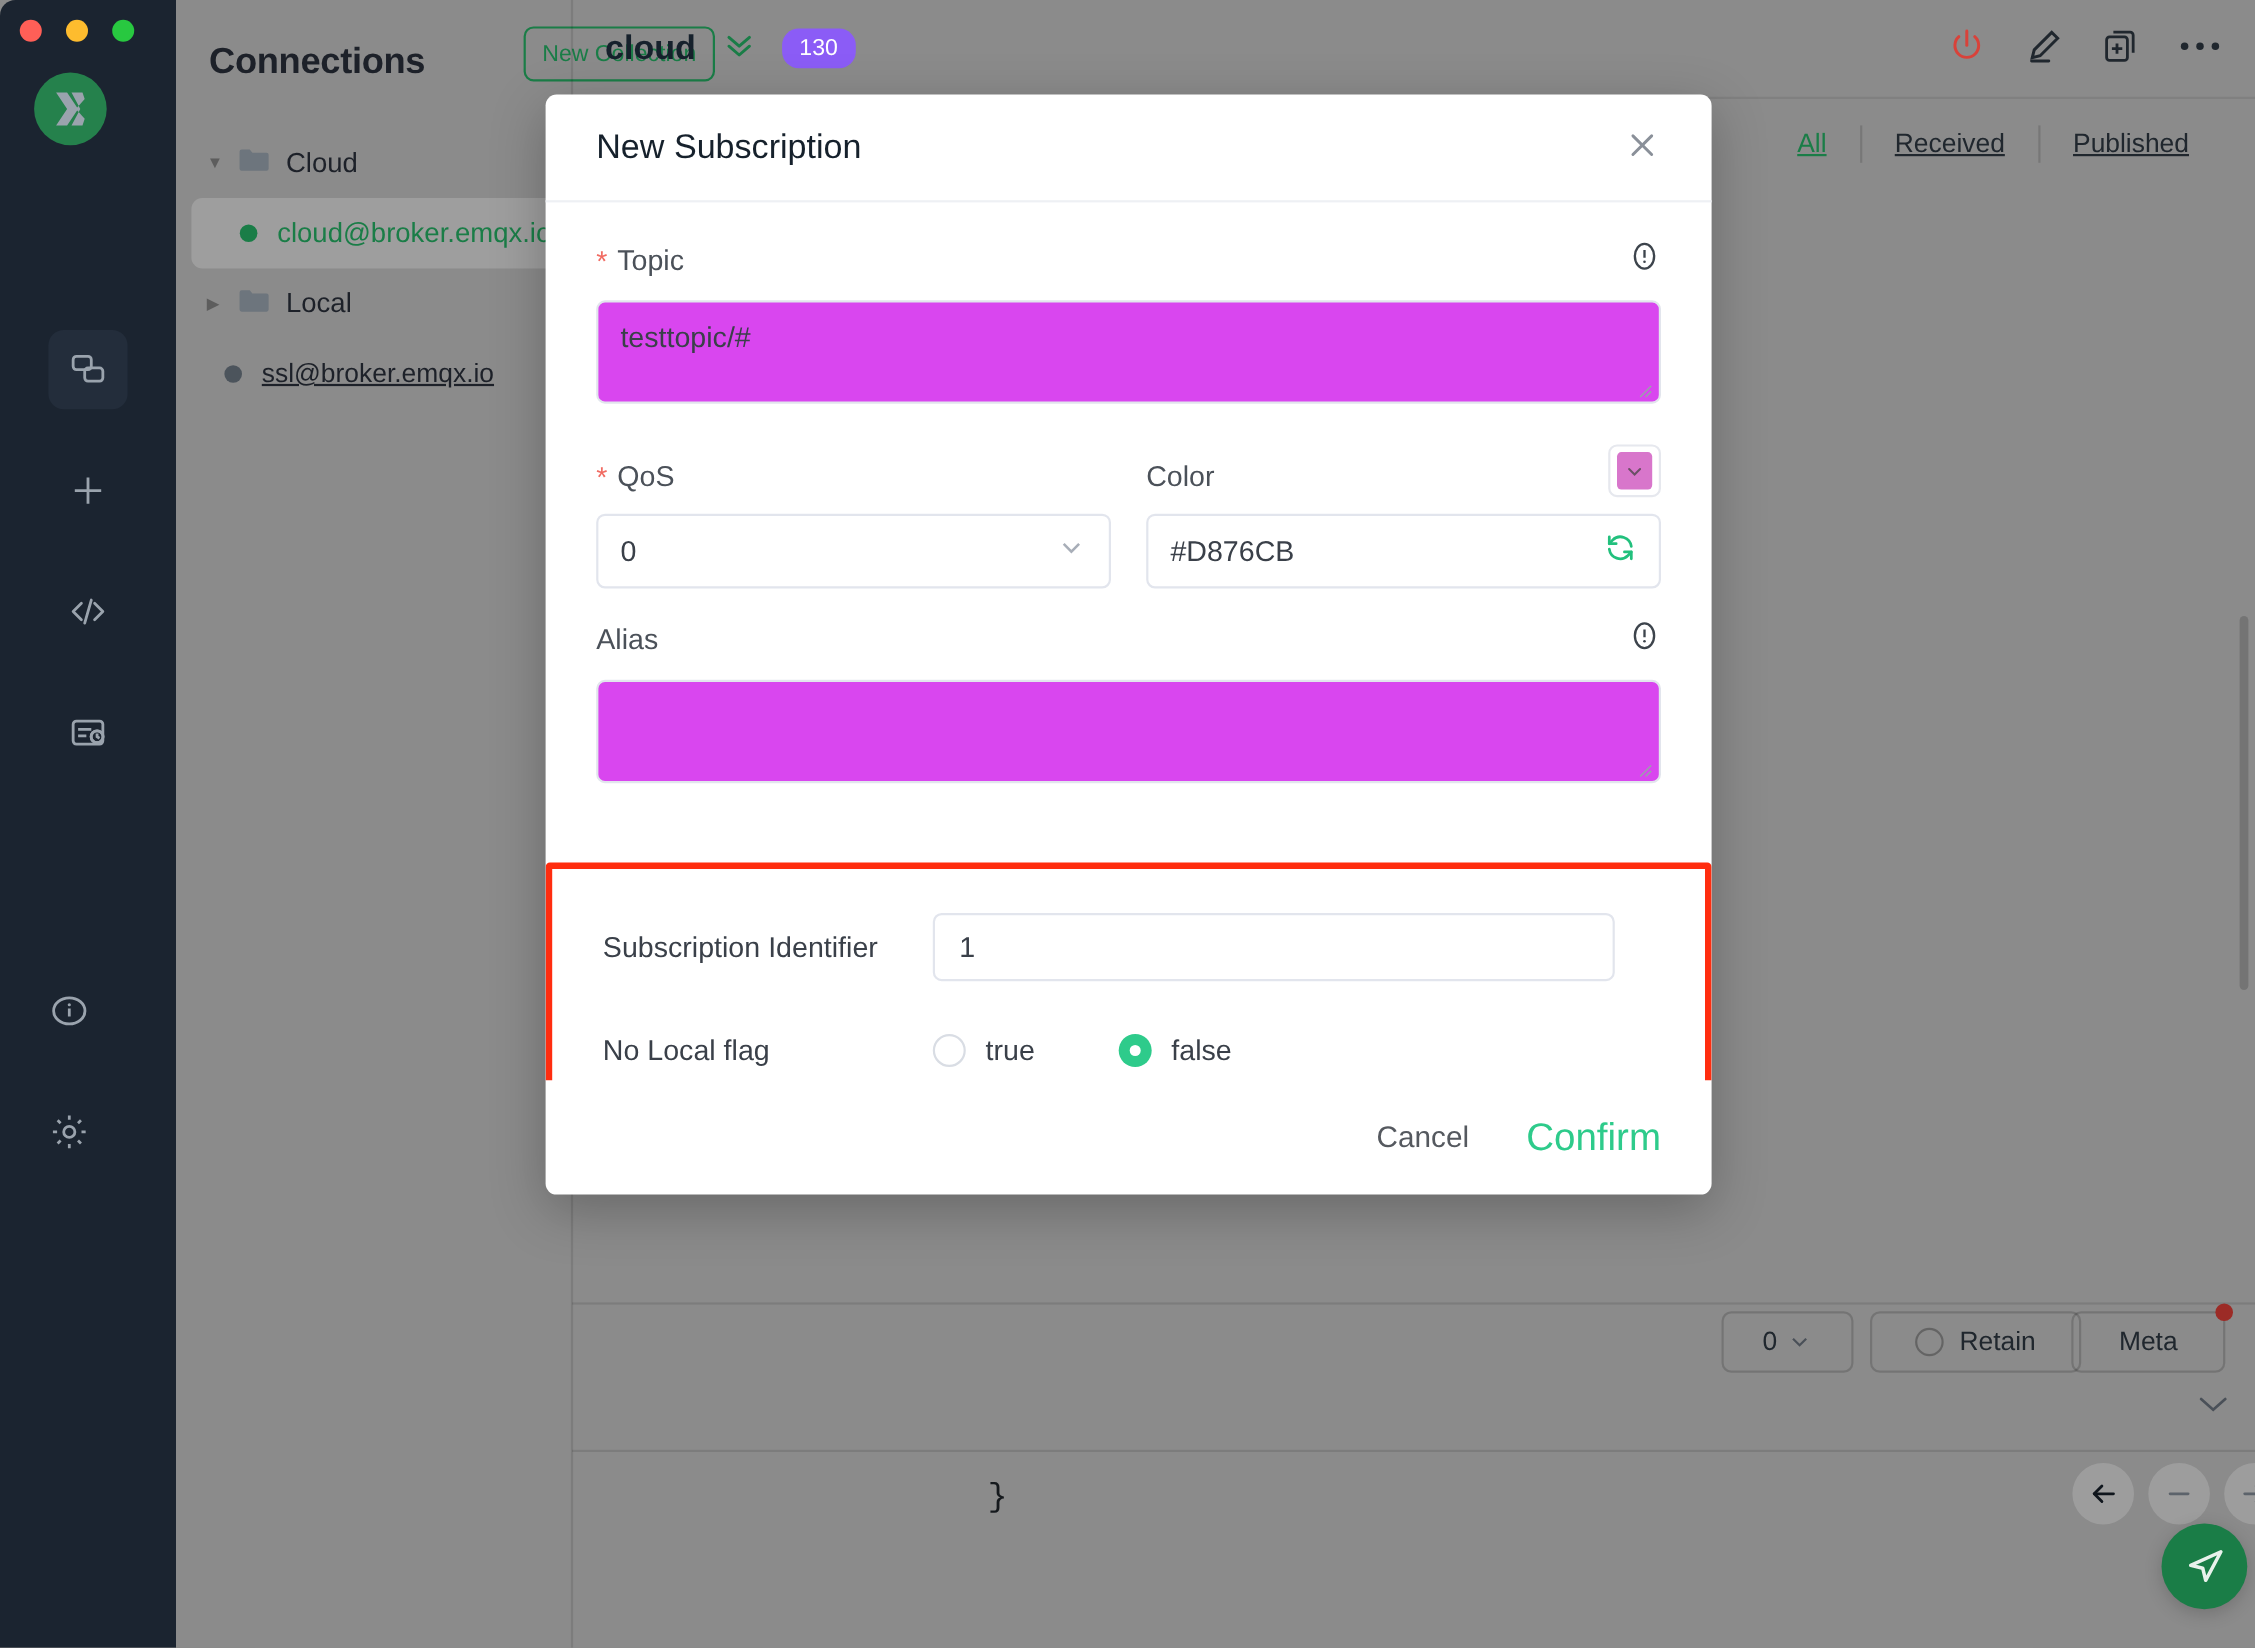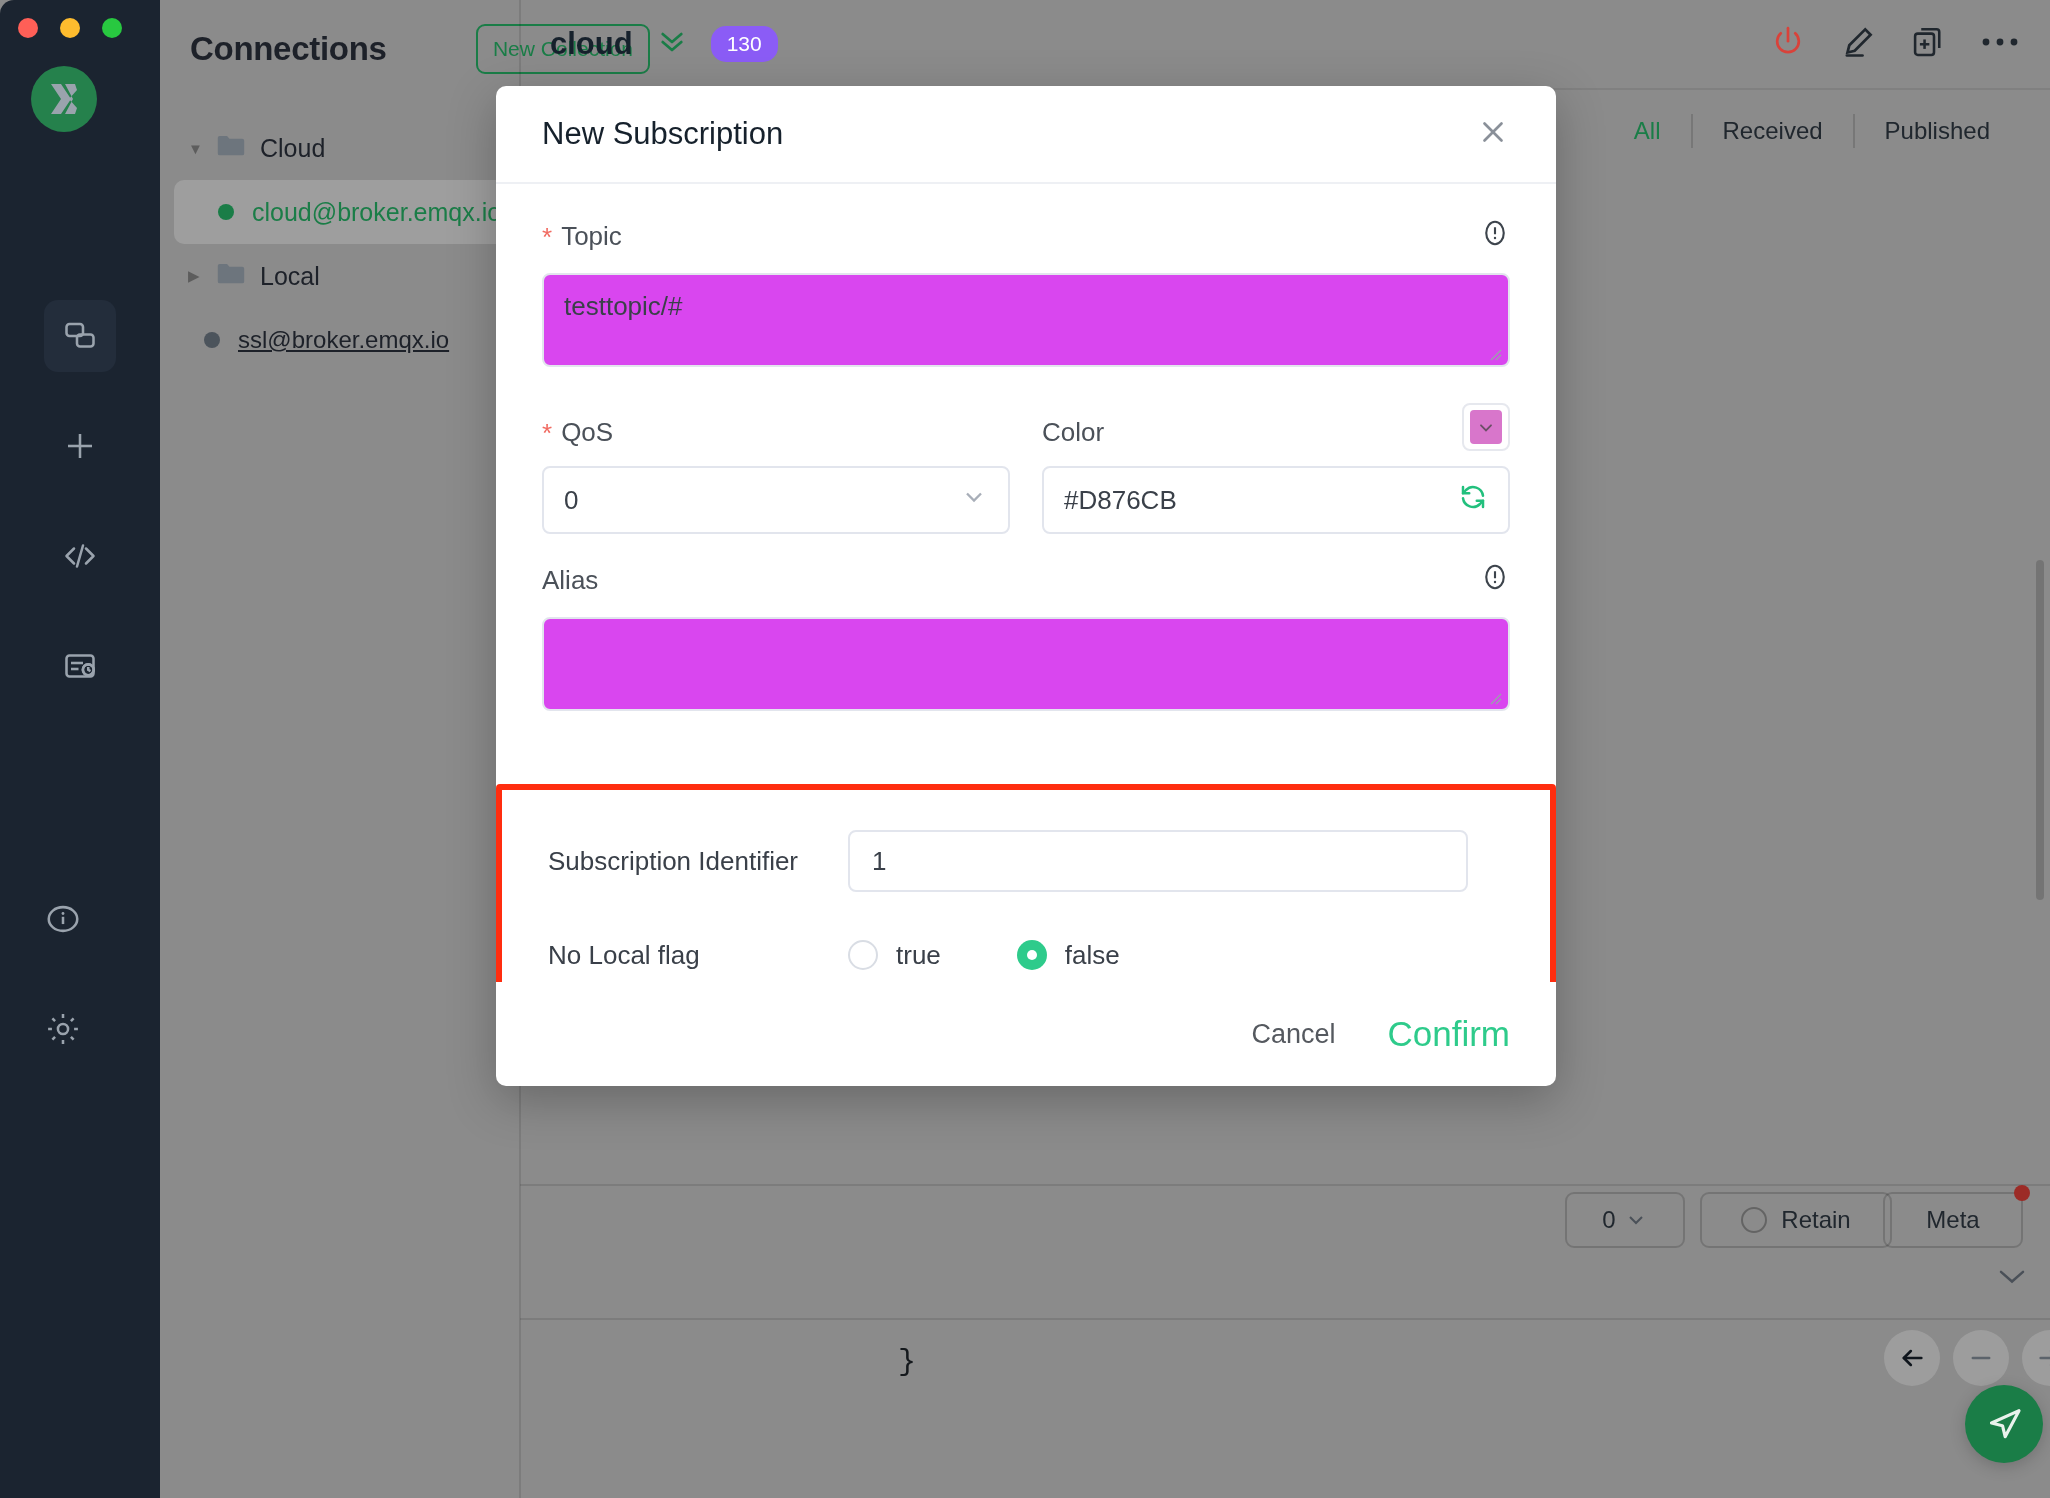--- a/index.html
+++ b/index.html
@@ -50,21 +50,21 @@
   .rail-info { position: absolute; left: 44px; top: 900px; color: #9aa3ad; }
   .rail-gear { position: absolute; left: 44px; top: 1010px; color: #9aa3ad; }
 
   
   .sidebar {
     position: absolute; left: 160px; top: 0;
     width: 520px; height: 1498px;
     background: #8b8b8b;
   }
   .sb-head {
-    display: flex; align-items: center; justify-content: space-between;
+    display: flex; align-items: flex-end; justify-content: space-between;
     padding: 24px 30px 0 30px;
   }
   .sb-title { font-size: 33px; font-weight: bold; color: #1d2129; letter-spacing: -0.3px; }
   .new-collection {
     border: 2px solid #1a7d47; color: #1a7d47;
     font-size: 21px; border-radius: 9px;
     padding: 11px 15px; background: transparent;
   }
   .tree { margin-top: 42px; }
   .tree-row { display: flex; align-items: center; height: 64px; padding-left: 28px; font-size: 25px; color: #1d2129; }
@@ -88,21 +88,21 @@
   .pill {
     background: #8b5cf6; color: #ffffff;
     font-size: 21px; border-radius: 15px; padding: 6px 16px; margin-left: 14px;
   }
   .tb-right { margin-left: auto; display: flex; align-items: center; gap: 34px; }
   .tb-icon { color: #20272e; }
   .tb-icon.power { color: #d9423a; }
   .topbar-rule { height: 2px; background: rgba(0,0,0,0.08); }
 
   .filterbar { height: 82px; display: flex; align-items: center; justify-content: flex-end; padding-right: 30px; font-size: 24px; color: #20272e; }
-  .filterbar .f { padding: 0 30px; }
+  .filterbar .f { padding: 0 30px; text-decoration: underline; }
   .filterbar .f.active { color: #1a7d47; }
   .filterbar .vline { width: 2px; height: 34px; background: rgba(0,0,0,0.14); }
 
   
   .bubble { position: absolute; background: rgba(255,255,255,0.10); border-radius: 14px; }
   .qos-tag { position: absolute; font-size: 25px; color: #2c3239; }
   .dashed { position: absolute; border-top: 2px dashed rgba(0,0,0,0.18); }
   .brace { position: absolute; font-size: 30px; color: #15191d; font-family: "Liberation Mono", monospace; }
 
   

